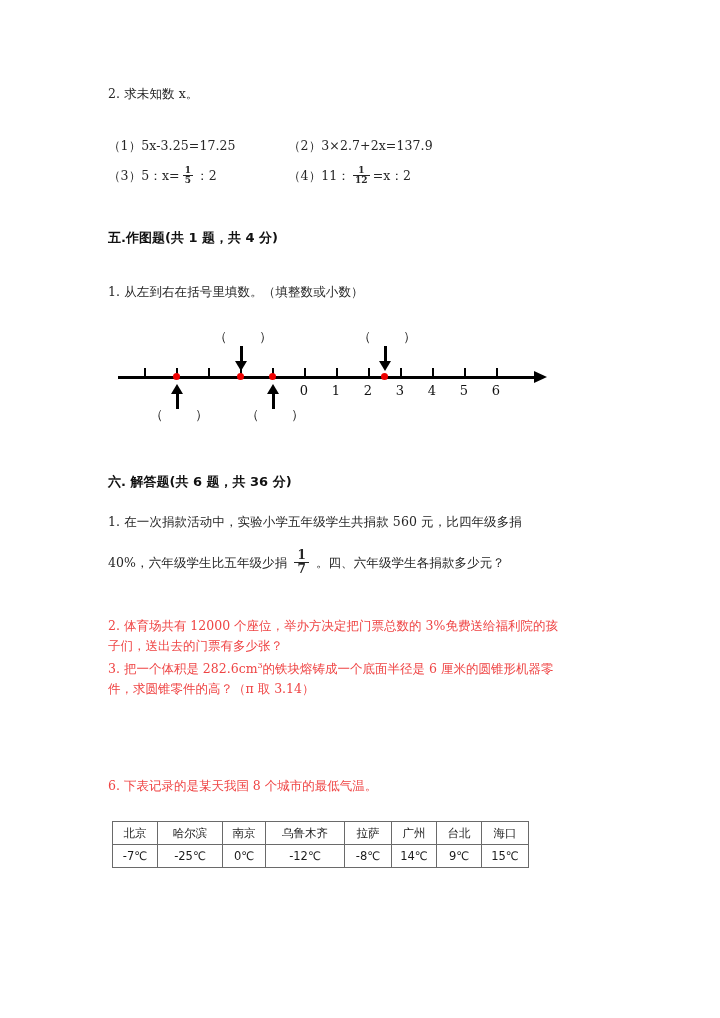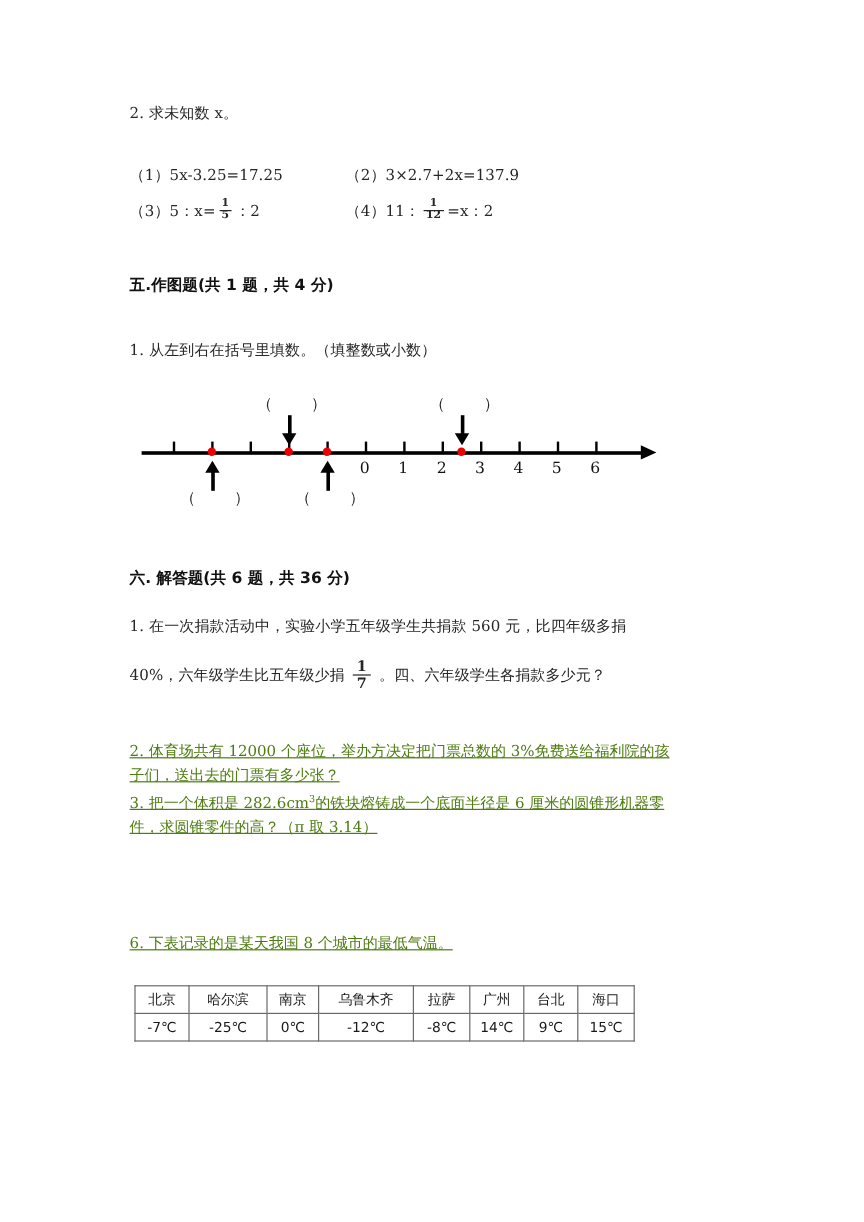--- a/index.html
+++ b/index.html
@@ -28,22 +28,21 @@
   .q-line {
     font-size: 12.5px;
     line-height: 19px;
     letter-spacing: 0.1px;
     color: #262626;
     white-space: nowrap;
   }
   .q-wrap {
     font-size: 12.5px;
     line-height: 20px;
-    color: #4d7c0f;
-    text-decoration: underline;
+    color: #ef4444;
   }
   .sec-head {
     font-family: "DejaVu Sans", "Liberation Sans", sans-serif;
     font-weight: bold;
     font-size: 13px;
     color: #111111;
     white-space: nowrap;
   }
 
   

